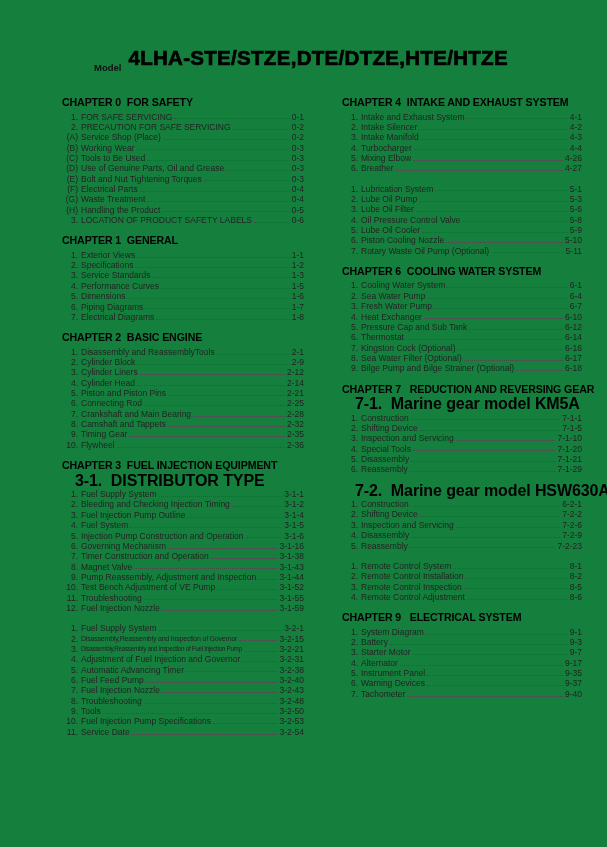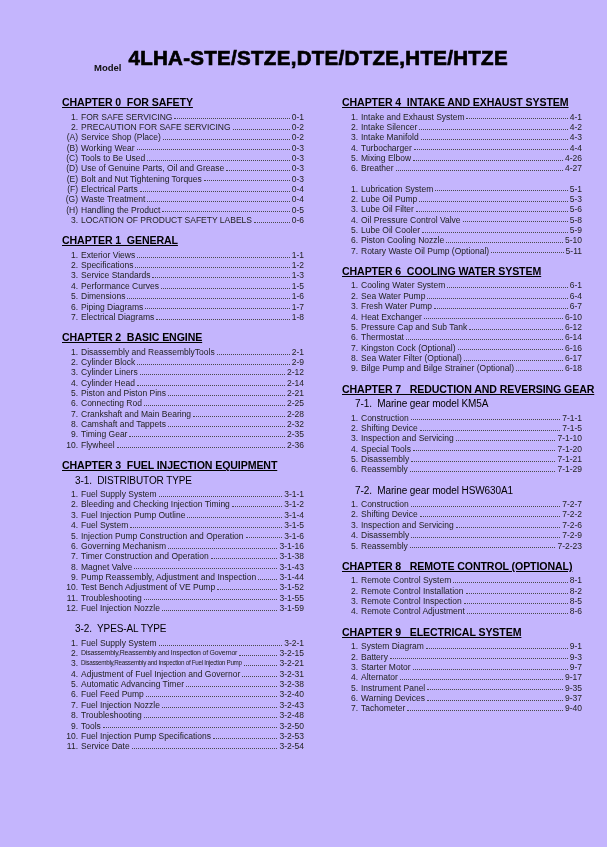--- a/index.html
+++ b/index.html
@@ -4,21 +4,21 @@
 <style>
   * { margin: 0; padding: 0; box-sizing: border-box; }
   html, body { background: #ffffff; }
   body {
     width: 607px; height: 847px;
     font-family: "Liberation Sans", sans-serif;
     position: relative; overflow: hidden;
   }
   .page {
     position: absolute; inset: 0;
-    background: #c4b5fd;
+    background: #15803d;
     color: #1a1a1a;
   }
 
   
   .model-header { position: absolute; top: 49px; left: 94px; display: flex; }
   .model-label {
     font-size: 9.5px; font-weight: bold; color: #111;
     margin-top: 13px; flex: none;
   }
   .model-lines { margin-left: 7px; text-align: center; }
@@ -31,24 +31,24 @@
   
   .toc-col { position: absolute; top: 97px; }
   .toc-col-left  { left: 62px;  width: 242px; }
   .toc-col-right { left: 317px; width: 240px; margin-left: 25px; }
 
   .toc-section { margin-bottom: 10px; }
 
   .chapter-heading {
     font-size: 10.6px; font-weight: bold; color: #000;
     line-height: 11px; margin-bottom: 3.5px;
-    letter-spacing: -0.1px; white-space: pre; text-decoration: underline;
+    letter-spacing: -0.1px; white-space: pre;
   }
   .sub-heading {
-    font-size: 10px; font-weight: normal; color: #000;
+    font-size: 16px; font-weight: bold; color: #000;
     line-height: 11px; margin: 1px 0 3.5px 13px;
     letter-spacing: -0.1px; white-space: pre;
   }
 
   .toc-item {
     display: flex; font-size: 8.5px; color: #222;
     line-height: 10.35px; white-space: nowrap;
   }
   .toc-item .num {
     flex: none; width: 16px; text-align: right; margin-right: 3px;
@@ -323,21 +323,20 @@
           <span class="pg">3-1-55</span>
         </div>
         <div class="toc-item">
           <span class="num">12.</span>
           <span class="title">Fuel Injection Nozzle</span>
           <span class="leader"></span>
           <span class="pg">3-1-59</span>
         </div>
       </div>
       <div class="toc-section">
-        <div class="sub-heading">3-2.  YPES-AL TYPE</div>
         <div class="toc-item">
           <span class="num">1.</span>
           <span class="title">Fuel Supply System</span>
           <span class="leader"></span>
           <span class="pg">3-2-1</span>
         </div>
         <div class="toc-item">
           <span class="num">2.</span>
           <span class="title condensed">Disassembly,Reassembly and Inspection of Governor</span>
           <span class="leader"></span>
@@ -579,21 +578,21 @@
           <span class="leader"></span>
           <span class="pg">7-1-29</span>
         </div>
       </div>
       <div class="toc-section">
         <div class="sub-heading">7-2.  Marine gear model HSW630A1</div>
         <div class="toc-item">
           <span class="num">1.</span>
           <span class="title">Construction</span>
           <span class="leader"></span>
-          <span class="pg">7-2-7</span>
+          <span class="pg">6-2-1</span>
         </div>
         <div class="toc-item">
           <span class="num">2.</span>
           <span class="title">Shifting Device</span>
           <span class="leader"></span>
           <span class="pg">7-2-2</span>
         </div>
         <div class="toc-item">
           <span class="num">3.</span>
           <span class="title">Inspection and Servicing</span>
@@ -607,21 +606,20 @@
           <span class="pg">7-2-9</span>
         </div>
         <div class="toc-item">
           <span class="num">5.</span>
           <span class="title">Reassembly</span>
           <span class="leader"></span>
           <span class="pg">7-2-23</span>
         </div>
       </div>
       <div class="toc-section">
-        <div class="chapter-heading">CHAPTER 8   REMOTE CONTROL (OPTIONAL)</div>
         <div class="toc-item">
           <span class="num">1.</span>
           <span class="title">Remote Control System</span>
           <span class="leader"></span>
           <span class="pg">8-1</span>
         </div>
         <div class="toc-item">
           <span class="num">2.</span>
           <span class="title">Remote Control Installation</span>
           <span class="leader"></span>

